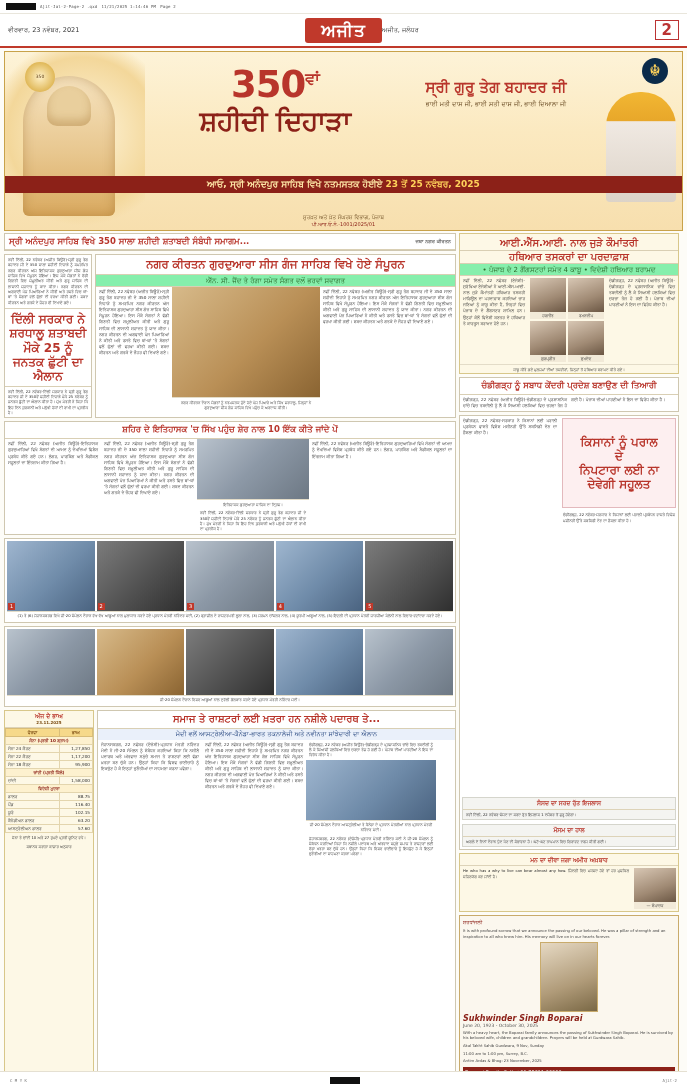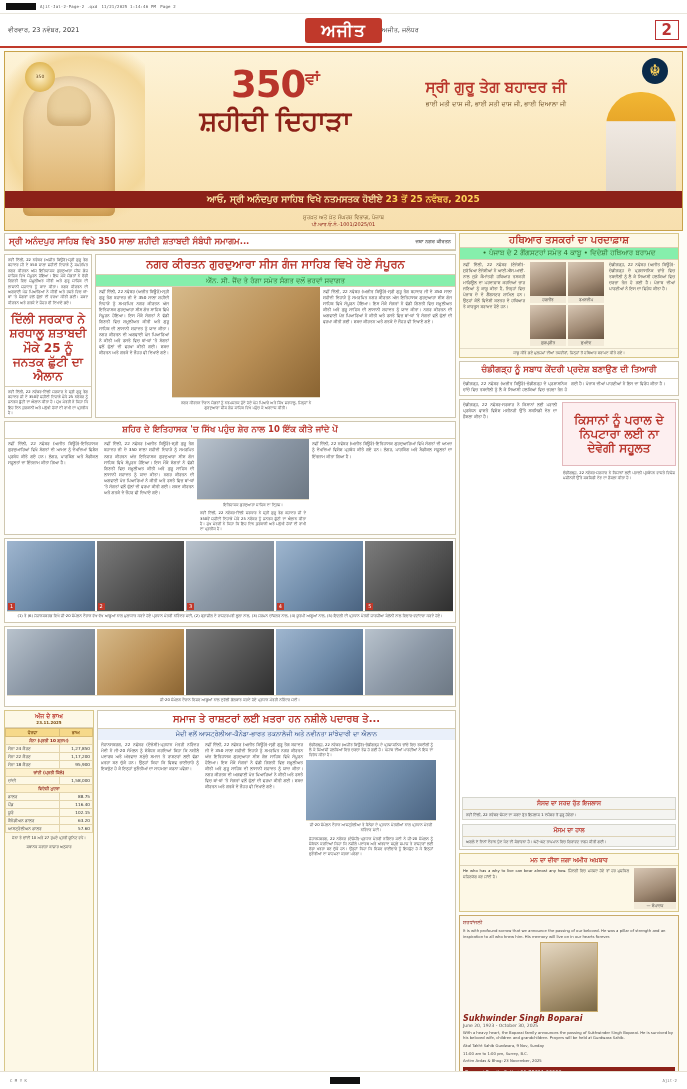--- a/index.html
+++ b/index.html
@@ -108,21 +108,21 @@
     background:linear-gradient(180deg,#f2b733 0%, #e8a72a 26%, #f0e9e2 27%, #dcd3c8 100%);
     border-radius:34px 34px 4px 4px;
   }
   .ad-khanda {
     position:absolute; right:14px; top:6px;
     width:26px; height:26px; border-radius:50%;
     background:#0b2b4a; color:#ffd35b;
     font-size:16px; text-align:center; line-height:26px;
   }
   .ad-strip {
-    position:absolute; left:0; bottom:22px; width:100%;
+    position:absolute; left:0; bottom:37px; width:100%;
     background:#8c2118; color:#ffe9a8;
     font-size:9px; font-weight:bold; text-align:center;
     padding:3px 0;
   }
   .ad-strip .dates { color:#ffd35b; }
   .ad-foot {
     position:absolute; left:0; bottom:2px; width:100%;
     text-align:center; font-size:5.5px; color:#6b4b20;
   }
   .ad-foot .phone { display:block; font-size:5px; color:#8c2118; }
@@ -460,20 +460,21 @@
               <div class="txt sm grow">ਜੋਹਾਨਸਬਰਗ, 22 ਨਵੰਬਰ (ਏਜੰਸੀ)-ਪ੍ਰਧਾਨ ਮੰਤਰੀ ਨਰਿੰਦਰ ਮੋਦੀ ਨੇ ਜੀ-20 ਸੰਮੇਲਨ ਨੂੰ ਸੰਬੋਧਨ ਕਰਦਿਆਂ ਕਿਹਾ ਕਿ ਨਸ਼ੀਲੇ ਪਦਾਰਥ ਅਤੇ ਅੱਤਵਾਦ ਸਮੁੱਚੇ ਸਮਾਜ ਤੇ ਰਾਸ਼ਟਰਾਂ ਲਈ ਵੱਡਾ ਖ਼ਤਰਾ ਬਣ ਚੁੱਕੇ ਹਨ। ਉਨ੍ਹਾਂ ਕਿਹਾ ਕਿ ਵਿਸ਼ਵ ਭਾਈਚਾਰੇ ਨੂੰ ਇਕਜੁੱਟ ਹੋ ਕੇ ਇਨ੍ਹਾਂ ਚੁਣੌਤੀਆਂ ਦਾ ਸਾਹਮਣਾ ਕਰਨਾ ਪਵੇਗਾ।</div>
             </div>
           </div>
         </div>
       </div>
     </div>
 
     <div class="col-right">
 
       <div class="box-yellow">
+        <div class="head-red head-12" style="line-height:1.15;padding:3px 2px 1px;">ਆਈ.ਐੱਸ.ਆਈ. ਨਾਲ ਜੁੜੇ ਕੌਮਾਂਤਰੀ</div>
         <div class="head-red head-12" style="line-height:1.15;padding:0 2px 1px;border-bottom:1px solid #d9cfb4;">ਹਥਿਆਰ ਤਸਕਰਾਂ ਦਾ ਪਰਦਾਫ਼ਾਸ਼</div>
         <div class="subhead-green">• ਪੰਜਾਬ ਦੇ 2 ਗੈਂਗਸਟਰਾਂ ਸਮੇਤ 4 ਕਾਬੂ • ਵਿਦੇਸ਼ੀ ਹਥਿਆਰ ਬਰਾਮਦ</div>
         <div class="flex">
           <div class="txt" style="width:68px;">ਨਵੀਂ ਦਿੱਲੀ, 22 ਨਵੰਬਰ (ਏਜੰਸੀ)-ਸੁਰੱਖਿਆ ਏਜੰਸੀਆਂ ਨੇ ਆਈ.ਐੱਸ.ਆਈ. ਨਾਲ ਜੁੜੇ ਕੌਮਾਂਤਰੀ ਹਥਿਆਰ ਤਸਕਰੀ ਮਾਡਿਊਲ ਦਾ ਪਰਦਾਫ਼ਾਸ਼ ਕਰਦਿਆਂ ਚਾਰ ਜਣਿਆਂ ਨੂੰ ਕਾਬੂ ਕੀਤਾ ਹੈ, ਜਿਨ੍ਹਾਂ ਵਿਚ ਪੰਜਾਬ ਦੇ ਦੋ ਗੈਂਗਸਟਰ ਸ਼ਾਮਿਲ ਹਨ। ਉਨ੍ਹਾਂ ਕੋਲੋਂ ਵਿਦੇਸ਼ੀ ਬਣਤਰ ਦੇ ਹਥਿਆਰ ਤੇ ਕਾਰਤੂਸ ਬਰਾਮਦ ਹੋਏ ਹਨ।</div>
           <div style="width:78px;">
             <div class="flex" style="gap:2px;padding:2px;">
               <div class="grow">
                 <div class="mugshot" style="height:34px;"></div>
                 <div class="mug-name">ਹਰਜੀਤ</div>
               </div>
@@ -500,21 +501,21 @@
 
       <div class="hl">
         <div class="head-red head-10">ਚੰਡੀਗੜ੍ਹ ਨੂੰ ਸਬਾਧ ਕੇਂਦਰੀ ਪ੍ਰਦੇਸ਼ ਬਣਾਉਣ ਦੀ ਤਿਆਰੀ</div>
         <div class="txt cols2">ਚੰਡੀਗੜ੍ਹ, 22 ਨਵੰਬਰ (ਅਜੀਤ ਬਿਊਰੋ)-ਚੰਡੀਗੜ੍ਹ ਦੇ ਪ੍ਰਸ਼ਾਸਨਿਕ ਢਾਂਚੇ ਵਿਚ ਤਬਦੀਲੀ ਨੂੰ ਲੈ ਕੇ ਸਿਆਸੀ ਹਲਕਿਆਂ ਵਿਚ ਚਰਚਾ ਤੇਜ਼ ਹੋ ਗਈ ਹੈ। ਪੰਜਾਬ ਦੀਆਂ ਪਾਰਟੀਆਂ ਨੇ ਇਸ ਦਾ ਵਿਰੋਧ ਕੀਤਾ ਹੈ।</div>
       </div>
 
       <div class="hl grow" style="display:flex;flex-direction:column;">
         <div class="flex grow">
           <div class="txt" style="width:100px;">ਚੰਡੀਗੜ੍ਹ, 22 ਨਵੰਬਰ-ਸਰਕਾਰ ਨੇ ਕਿਸਾਨਾਂ ਲਈ ਪਰਾਲੀ ਪ੍ਰਬੰਧਨ ਵਾਸਤੇ ਵਿਸ਼ੇਸ਼ ਮਸ਼ੀਨਰੀ ਉੱਤੇ ਸਬਸਿਡੀ ਦੇਣ ਦਾ ਫ਼ੈਸਲਾ ਕੀਤਾ ਹੈ।</div>
           <div class="grow" style="display:flex;flex-direction:column;">
-            <div class="box-pink" style="margin:2px;padding:10px;">
+            <div class="box-pink" style="margin:2px;padding:16px;">
               <div class="head-red head-9" style="border:0;padding:0;">ਕਿਸਾਨਾਂ ਨੂੰ ਪਰਾਲ ਦੇ</div>
               <div class="head-red head-9" style="border:0;padding:0;">ਨਿਪਟਾਰਾ ਲਈ ਨਾ</div>
               <div class="head-red head-9" style="border:0;padding:0;">ਦੇਵੇਗੀ ਸਹੂਲਤ</div>
             </div>
             <div class="txt sm grow">ਚੰਡੀਗੜ੍ਹ, 22 ਨਵੰਬਰ-ਸਰਕਾਰ ਨੇ ਕਿਸਾਨਾਂ ਲਈ ਪਰਾਲੀ ਪ੍ਰਬੰਧਨ ਵਾਸਤੇ ਵਿਸ਼ੇਸ਼ ਮਸ਼ੀਨਰੀ ਉੱਤੇ ਸਬਸਿਡੀ ਦੇਣ ਦਾ ਫ਼ੈਸਲਾ ਕੀਤਾ ਹੈ।</div>
           </div>
         </div>
         <div class="box-gray" style="margin:2px;">
           <div class="mini-head">ਸੰਸਦ ਦਾ ਸਰਦ ਰੁੱਤ ਇਜਲਾਸ</div>
           <div class="txt sm">ਨਵੀਂ ਦਿੱਲੀ, 22 ਨਵੰਬਰ-ਸੰਸਦ ਦਾ ਸਰਦ ਰੁੱਤ ਇਜਲਾਸ 1 ਦਸੰਬਰ ਤੋਂ ਸ਼ੁਰੂ ਹੋਵੇਗਾ।</div>

